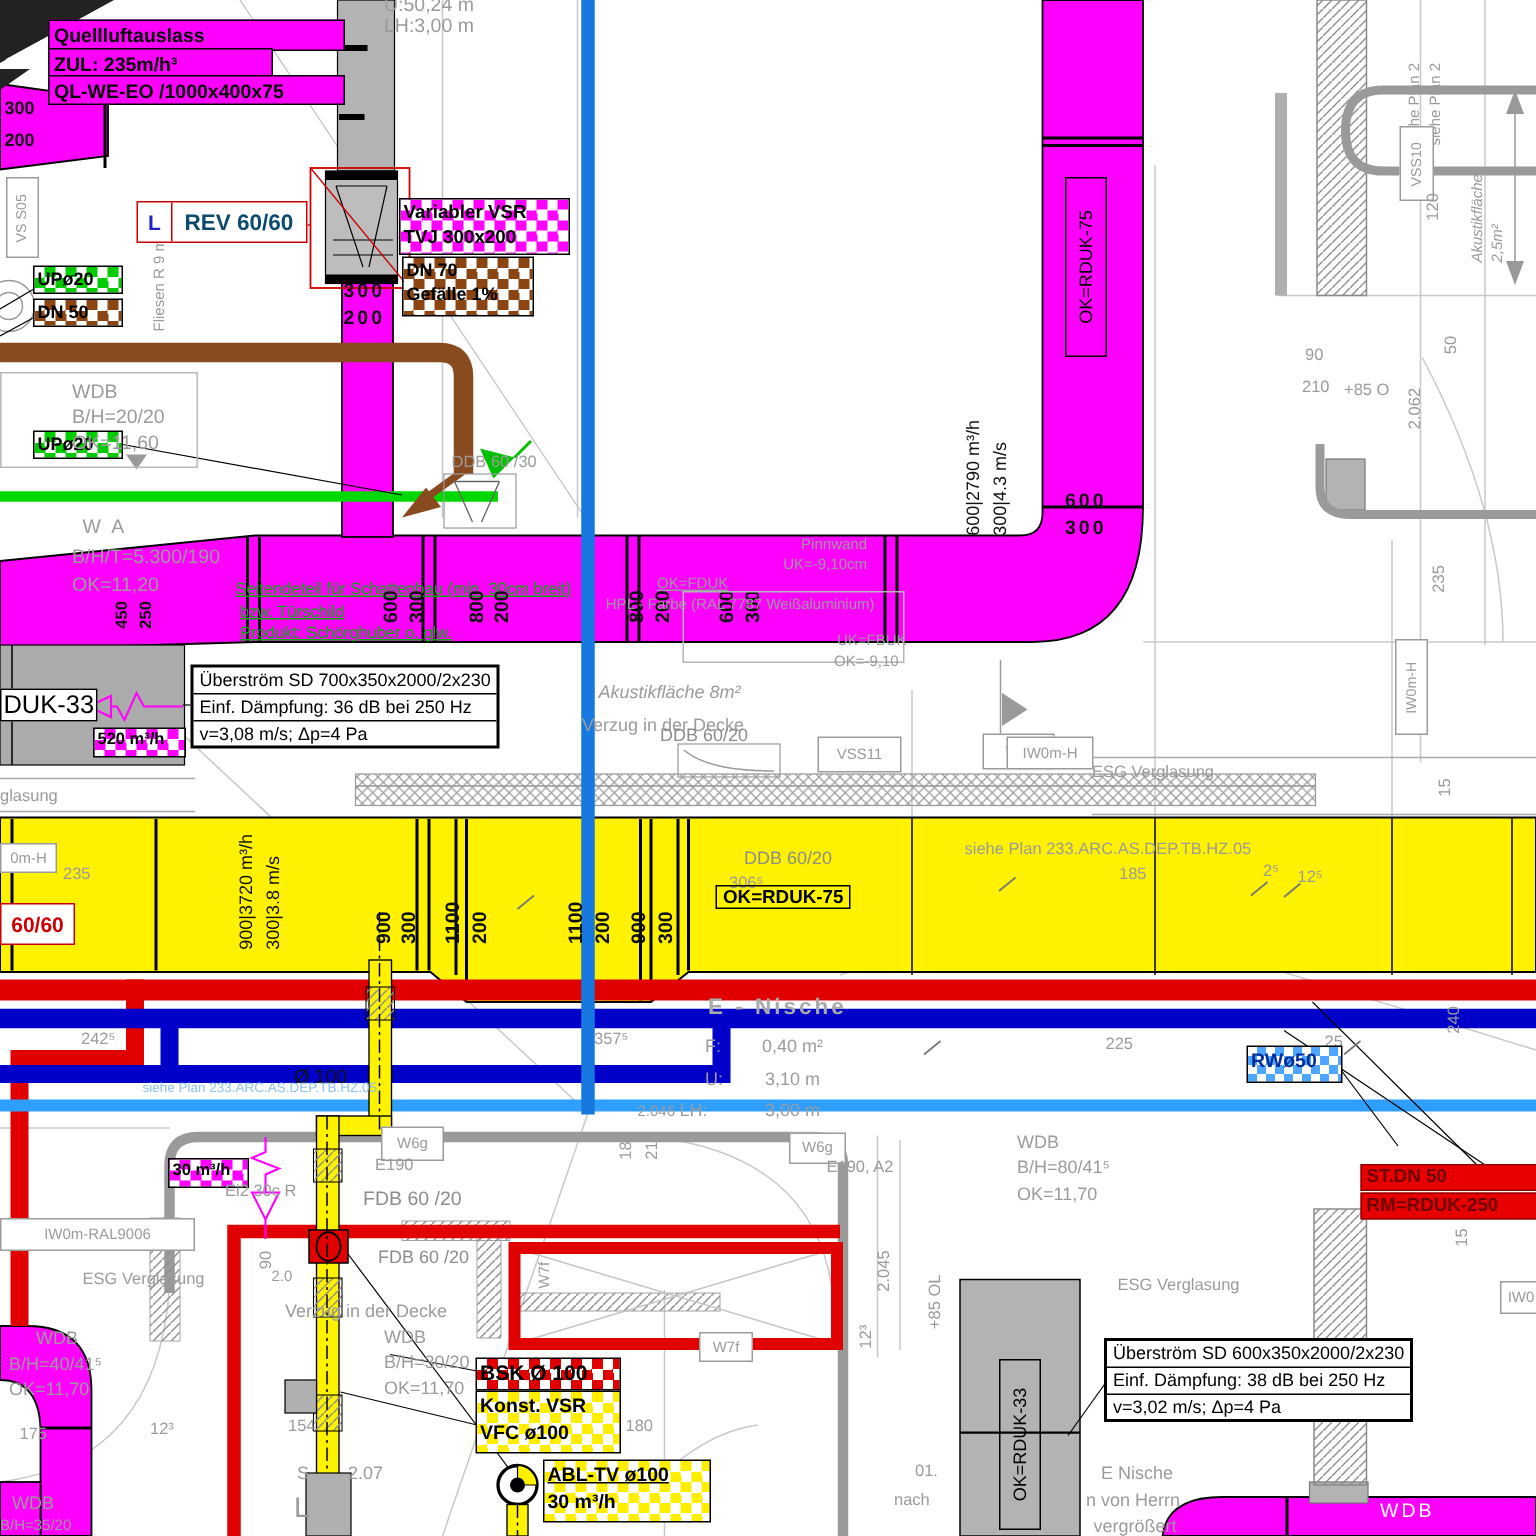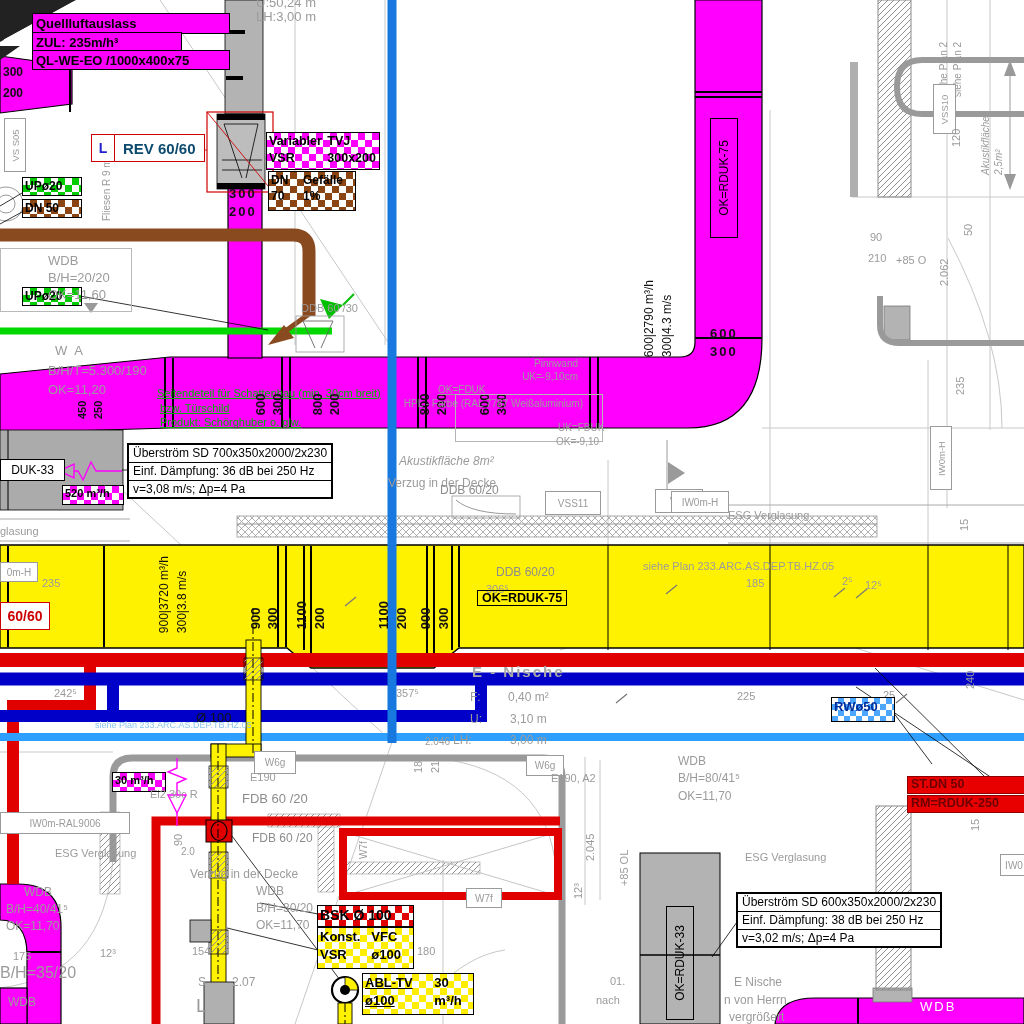--- a/index.html
+++ b/index.html
@@ -13,21 +13,21 @@
   .b{font-weight:bold}
   .ul{text-decoration:underline}
   .ls{letter-spacing:2px}
   .vt{transform:rotate(-90deg);transform-origin:0 100%}
   .clip{overflow:hidden}
   .gbox{position:absolute;background:#fff;border:1px solid #9b9b9b;color:#9b9b9b;font-size:10px;
         display:flex;align-items:center;justify-content:center;white-space:nowrap}
   .nobg{background:transparent}
   .vbox span{transform:rotate(-90deg);white-space:nowrap}
   .chk{position:absolute;border:1px solid #000;color:#000;font-weight:700;font-size:11.5px;
-       display:flex;justify-content:space-between}
+       display:flex;flex-direction:column;justify-content:flex-start}
   .chk div{padding:0 2px;line-height:1.35}
   .chk-m{background:repeating-conic-gradient(#ff00ff 0 25%,#ffffff 0 50%) 0 0/14px 14px}
   .chk-br{background:repeating-conic-gradient(#8B4513 0 25%,#ffffff 0 50%) 0 0/14px 14px}
   .chk-g{background:repeating-conic-gradient(#00cc00 0 25%,#ffffff 0 50%) 0 0/14px 14px}
   .chk-y{background:repeating-conic-gradient(#ffee00 0 25%,#ffffff 0 50%) 0 0/14px 14px}
   .chk-b{background:repeating-conic-gradient(#4da6ff 0 25%,#ffffff 0 50%) 0 0/12px 12px;color:#002d99}
   .chk-r{background:repeating-conic-gradient(#e00000 0 25%,#ffffff 0 50%) 0 0/14px 14px}
   .mlab{position:absolute;background:#ff00ff;border:1px solid #000;color:#000;font-weight:700;
         font-size:13px;padding:0 3px;display:flex;align-items:center;white-space:nowrap}
   .infobox{position:absolute;background:#fff;border:2px solid #000;color:#000;font-size:12px;white-space:nowrap}
@@ -326,21 +326,21 @@
 <div class="t bk vt" style="left:674px;top:344px;font-size:12px">300|4.3 m/s</div>
 <div class="gbox vbox nobg" style="left:710px;top:118px;width:26px;height:118px;border-color:#000;color:#000;font-size:12px">
     <span>OK=RDUK-75</span>
   </div>
 
 <div class="infobox" style="left:127px;top:443px">
   <div>Überström SD 700x350x2000/2x230</div>
   <div>Einf. Dämpfung: 36 dB bei 250 Hz</div>
   <div>v=3,08 m/s; Δp=4 Pa</div>
 </div>
-<div class="gbox" style="left:0;top:459px;width:63px;height:20px;border:1.5px solid #000;color:#000;font-size:12px">DUK-33</div>
+<div class="gbox" style="left:0;top:459px;width:63px;height:20px;border:1.5px solid #000;color:#000;font-size:17px">DUK-33</div>
 <div class="chk chk-m" style="left:62px;top:485px;width:60px;height:18px;font-size:11px">
     <div>520 m³/h</div>
   </div>
 <div class="t" style="left:0;top:525px">glasung</div>
 
 <div class="t it" style="left:399px;top:455px;font-size:12px">Akustikfläche 8m²</div>
 <div class="t" style="left:388px;top:477px;font-size:12px">Verzug in der Decke</div>
 <div class="t gr2" style="left:440px;top:484px;font-size:12px">DDB 60/20</div>
 <div class="gbox" style="left:545px;top:491px;width:54px;height:22px">VSS11</div>
 <div class="gbox" style="left:655px;top:489px;width:46px;height:22px">W6f</div>
@@ -428,21 +428,21 @@
 <div class="t" style="left:724px;top:994px;font-size:12px">n von Herrn</div>
 <div class="t" style="left:729px;top:1011px;font-size:12px">vergrößert</div>
 <div class="t ls" style="left:920px;top:1000px;font-size:13px;color:#fff">WDB</div>
 
 <div class="t" style="left:24px;top:886px;font-size:12px">WDB</div>
 <div class="t" style="left:6px;top:903px;font-size:12px">B/H=40/41⁵</div>
 <div class="t" style="left:6px;top:920px;font-size:12px">OK=11,70</div>
 <div class="t" style="left:13px;top:950px">175</div>
 <div class="t" style="left:100px;top:947px">12³</div>
 <div class="t" style="left:8px;top:996px;font-size:12px">WDB</div>
-<div class="t" style="left:0;top:964px;font-size:16px">B/H=35/20</div>
+<div class="t" style="left:0;top:1012px;font-size:10px">B/H=35/20</div>
 
 <div class="gbox" style="left:0;top:812px;width:128px;height:20px">IW0m-RAL9006</div>
 <div class="t" style="left:55px;top:847px">ESG Verglasung</div>
 <div class="chk chk-m" style="left:112px;top:772px;width:52px;height:18px;font-size:11px">
     <div>30 m³/h</div>
   </div>
 <div class="gbox" style="left:254px;top:751px;width:40px;height:21px">W6g</div>
 <div class="t" style="left:250px;top:771px">E190</div>
 <div class="gbox" style="left:526px;top:755px;width:36px;height:19px">W6g</div>
 <div class="t" style="left:551px;top:772px">E190, A2</div>

